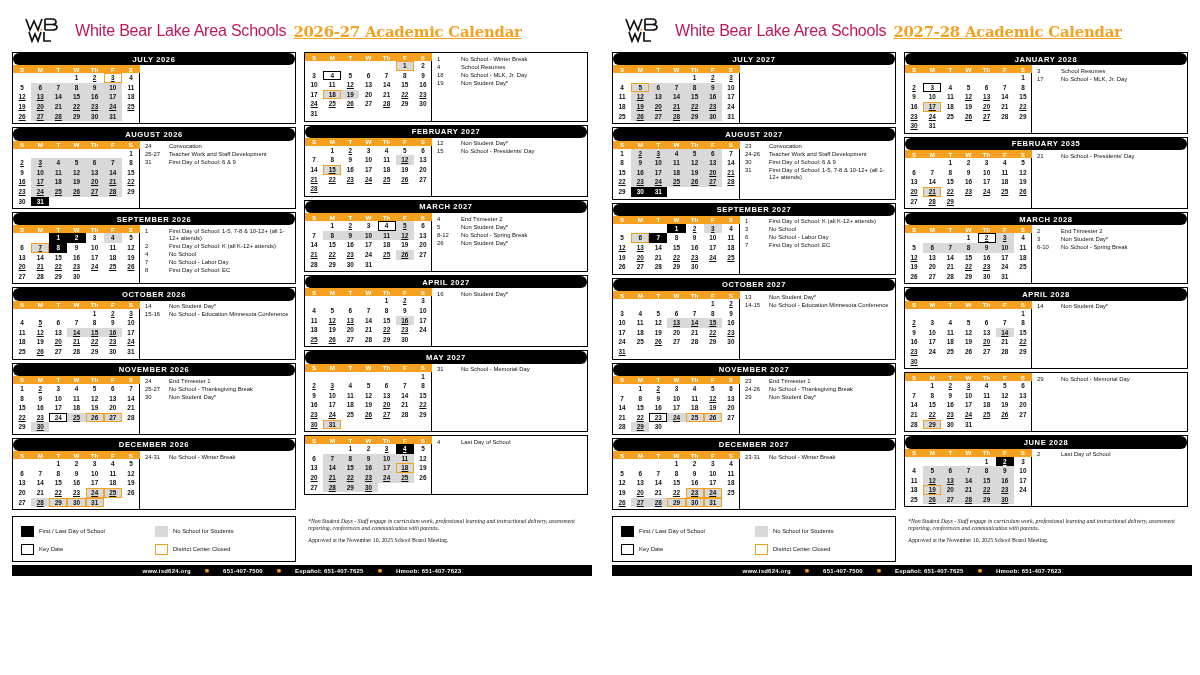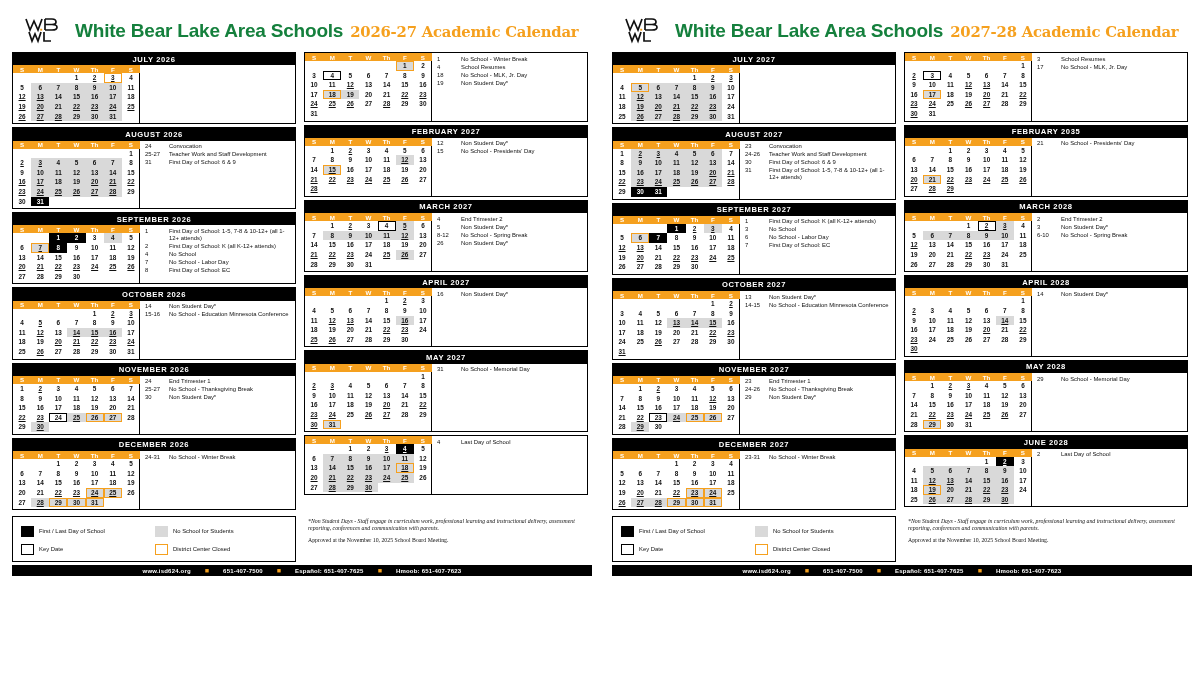--- a/index.html
+++ b/index.html
@@ -10,30 +10,30 @@
     font-family: "Liberation Sans", sans-serif;
     overflow: hidden;
   }
   .page { position: relative; width: 1200px; height: 675px; display: flex; }
   .calendar-half { width: 600px; height: 675px; padding: 14px 12px 8px 12px; position: relative; }
 
   
   .cal-header { display: flex; align-items: center; gap: 7px; height: 34px; padding-left: 12px; }
   .logo { width: 44px; height: 30px; position: relative; flex: 0 0 auto; }
   .logo svg { display: block; }
-  .school-name { font-size: 19px; font-weight: bold; color: #15803d; letter-spacing: -0.2px; white-space: nowrap; }
-  .cal-year-title { font-size: 14.8px; font-weight: bold; color: #F5A01E; font-family: "DejaVu Serif", serif; white-space: nowrap; letter-spacing: -0.2px; }
+  .school-name { font-size: 16px; font-weight: normal; color: #be185d; letter-spacing: -0.2px; white-space: nowrap; }
+  .cal-year-title { font-size: 14.8px; font-weight: bold; color: #F5A01E; font-family: "DejaVu Serif", serif; white-space: nowrap; letter-spacing: -0.2px; text-decoration: underline; }
 
   
   .cols { display: flex; gap: 8px; margin-top: 4px; }
   .col { width: 286px; }
 
   
   .month-block { border: 1.4px solid #000; margin-bottom: 3px; background: #fff; }
-  .month-title { background: #000; color: #fff; font-size: 7.6px; font-weight: bold; text-align: center; letter-spacing: 0.6px; padding: 1.5px 0 1.8px; }
+  .month-title { background: #000; color: #fff; font-size: 7.6px; font-weight: bold; text-align: center; letter-spacing: 0.6px; padding: 1.5px 0 1.8px; border-radius: 6px; }
   .month-body { display: flex; }
   .grid-wrap { width: 127px; border-right: 1.2px solid #000; padding-bottom: 2px; flex: 0 0 auto; }
   table.cal { border-collapse: collapse; width: 127px; table-layout: fixed; }
   table.cal th {
     background: #F5A01E; color: #fff; font-size: 6.2px; font-weight: bold;
     height: 8px; text-align: center; padding: 0;
   }
   table.cal td {
     font-size: 6.4px; color: #111; text-align: center; height: 9.6px;
     padding: 0; position: relative; font-weight: bold;
@@ -2690,20 +2690,21 @@
                 <div class="note-row">
                   <span class="note-date">23-31</span>
                   <span class="note-text">No School - Winter Break</span>
                 </div>
               </div>
             </div>
           </div>
         </div>
         <div class="col">
           <div class="month-block">
+            <div class="month-title">JANUARY 2028</div>
             <div class="month-body">
               <div class="grid-wrap">
                 <table class="cal">
                   <thead>
                     <tr>
                       <th>S</th>
                       <th>M</th>
                       <th>T</th>
                       <th>W</th>
                       <th>Th</th>
@@ -3253,21 +3254,20 @@
               </div>
               <div class="notes">
                 <div class="note-row">
                   <span class="note-date">14</span>
                   <span class="note-text">Non Student Day*</span>
                 </div>
               </div>
             </div>
           </div>
           <div class="month-block">
-            <div class="month-title">MAY 2028</div>
             <div class="month-body">
               <div class="grid-wrap">
                 <table class="cal">
                   <thead>
                     <tr>
                       <th>S</th>
                       <th>M</th>
                       <th>T</th>
                       <th>W</th>
                       <th>Th</th>

